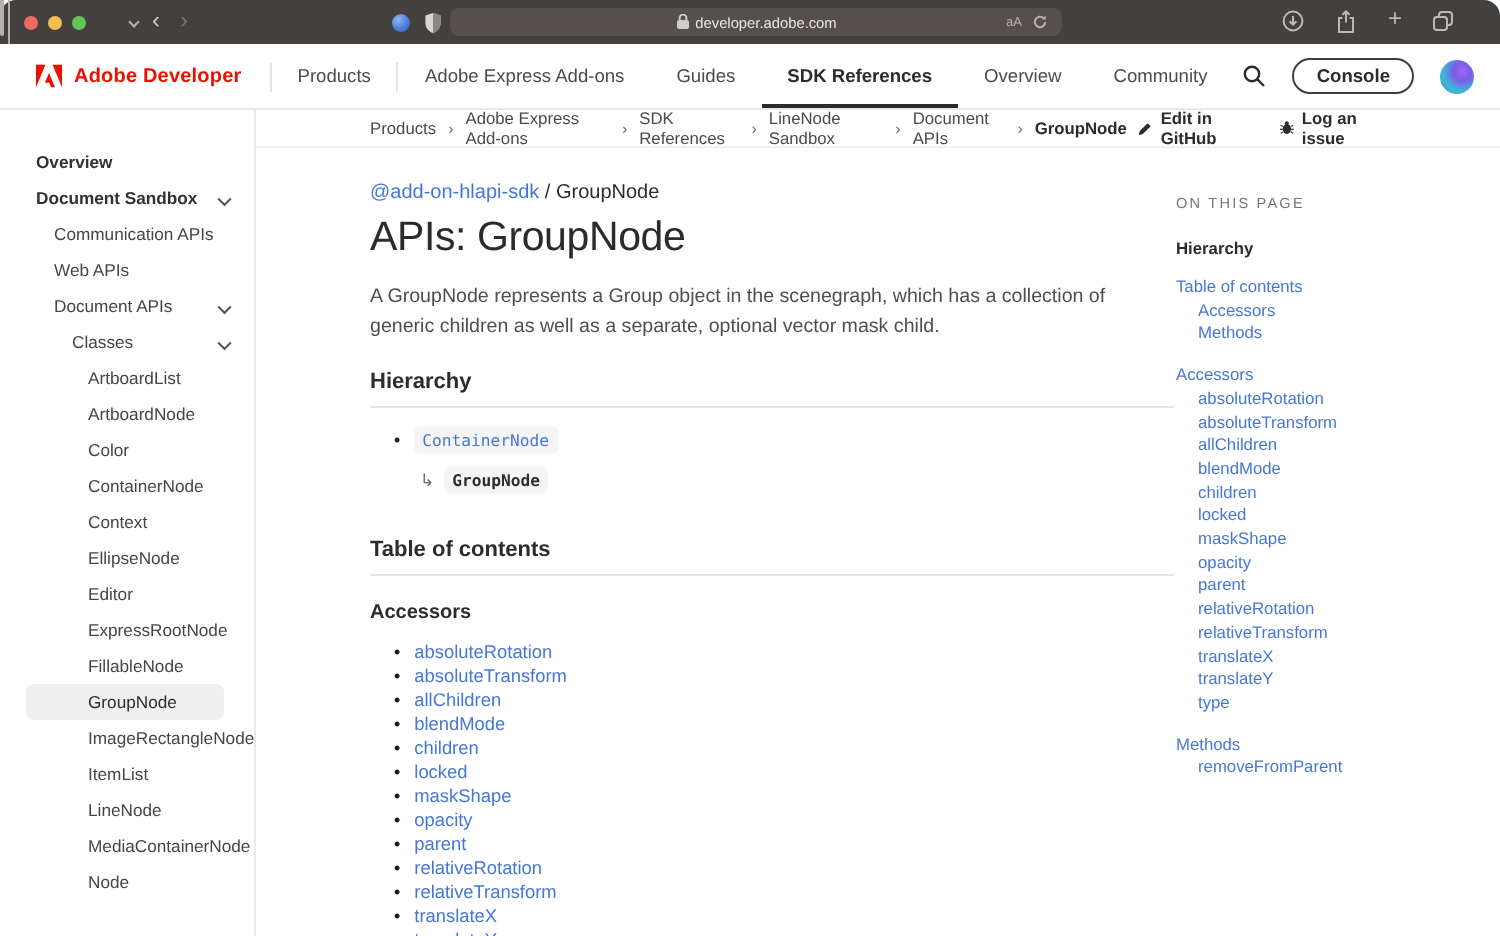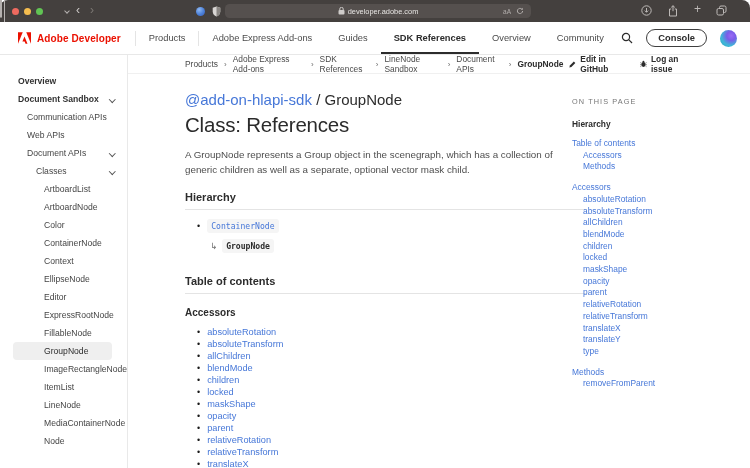--- a/index.html
+++ b/index.html
@@ -58,41 +58,41 @@
   .content-area { flex:1; position:relative; }
   .crumb-bar { height:19px; display:flex; align-items:center; padding:0 60px 0 57px; border-bottom:1px solid #F0F0F0; font-size:8.4px; color:#4A4A4A; }
   .crumb { margin-right:6px; cursor:pointer; }
   .crumb-sep { margin-right:6px; color:#6E6E6E; font-size:8px; }
   .crumb-last { font-weight:700; color:#2C2C2C; }
   .crumb-actions { margin-left:auto; display:flex; gap:17px; align-items:center;font-weight:bold; }
   .crumb-act { display:flex; align-items:center; gap:4px; color:#2C2C2C; font-size:8.4px; cursor:pointer; }
 
   
   .main-col { position:absolute; left:57px; top:36px; width:402px; }
-  .eyebrow { font-size:15px; color:#2C2C2C; }
+  .eyebrow { font-size:10px; color:#2C2C2C; }
   .eyebrow a { color:#4677D8; text-decoration:none; }
   h1.title { margin-top:5px; font-size:20.5px; line-height:24px; font-weight:400; color:#2B2B2B; letter-spacing:-.2px; }
   .desc { margin-top:10px; width:399px; font-size:9.8px; line-height:15px; color:#4E4E4E; }
   h2.sec { margin-top:14px; font-size:11px; font-weight:700; color:#2C2C2C; padding-bottom:6px; border-bottom:1px solid #E4E4E4; }
   h2.sec2 { margin-top:22px; }
   .hier { margin-top:9px; }
   .hier-row1 { display:flex; align-items:center; gap:7px; margin-left:12px; }
   .hier-row2 { display:flex; align-items:center; gap:5px; margin-left:25px; margin-top:6px; }
   .bullet { color:#1A1A1A; font-size:9px; line-height:1; }
   .code { font-family:"DejaVu Sans Mono","Liberation Mono",monospace; font-size:8.1px; background:#F5F5F5; padding:2px 4px; border-radius:3px; }
   .code-link { color:#4677D8; text-decoration:none; cursor:pointer; }
   .code-b { font-weight:700; color:#2D2D2D; }
   .ret-arrow { color:#6B6B6B; font-size:8.5px; }
   h3.sub { margin-top:13px; font-size:10px; font-weight:700; color:#2C2C2C; }
   ul.acc { margin-top:8px; list-style:none; }
   ul.acc li { display:flex; align-items:center; gap:7px; height:12px; margin-left:12px; }
   ul.acc a { font-size:9.2px; color:#4677D8; text-decoration:none; cursor:pointer; }
 
   
-  .otp { position:absolute; left:444px; top:42px; width:155px; }
+  .otp { position:absolute; left:460px; top:42px; width:155px; }
   .otp-label { font-size:7.3px; letter-spacing:1.1px; color:#767676; }
   .otp-current { margin-top:13px; font-size:8.4px; font-weight:700; color:#2C2C2C; }
   .otp-group { margin-top:9px; }
   .otp a { display:block; font-size:8.4px; line-height:11.7px; color:#4677D8; text-decoration:none; cursor:pointer; }
   .otp .ind { padding-left:11px; }
 
   svg { display:block; }
 </style>
 </head>
 <body>
@@ -277,21 +277,21 @@
           </span>
         </span>
       </div>
 
       <div class="main-col">
         <div class="eyebrow">
           <a>@add-on-hlapi-sdk</a>
           <span> </span><span>/</span><span> </span>
           <span>GroupNode</span>
         </div>
-        <h1 class="title">Class: References</h1>
+        <h1 class="title">APIs: GroupNode</h1>
         <p class="desc">A GroupNode represents a Group object in the scenegraph, which has a collection of generic children as well as a separate, optional vector mask child.</p>
 
         <h2 class="sec">Hierarchy</h2>
         <div class="hier">
           <div class="hier-row1">
             <span class="bullet">•</span>
             <a class="code code-link">ContainerNode</a>
           </div>
           <div class="hier-row2">
             <span class="ret-arrow">↳</span>

